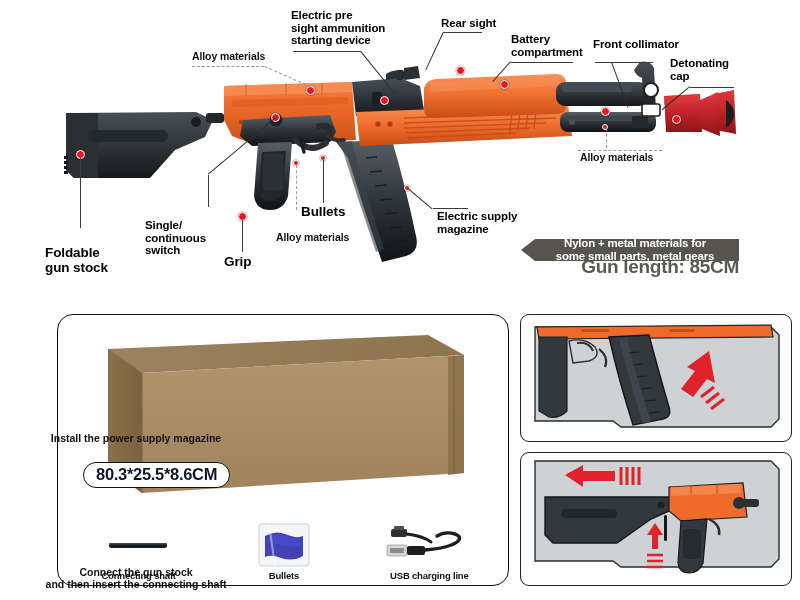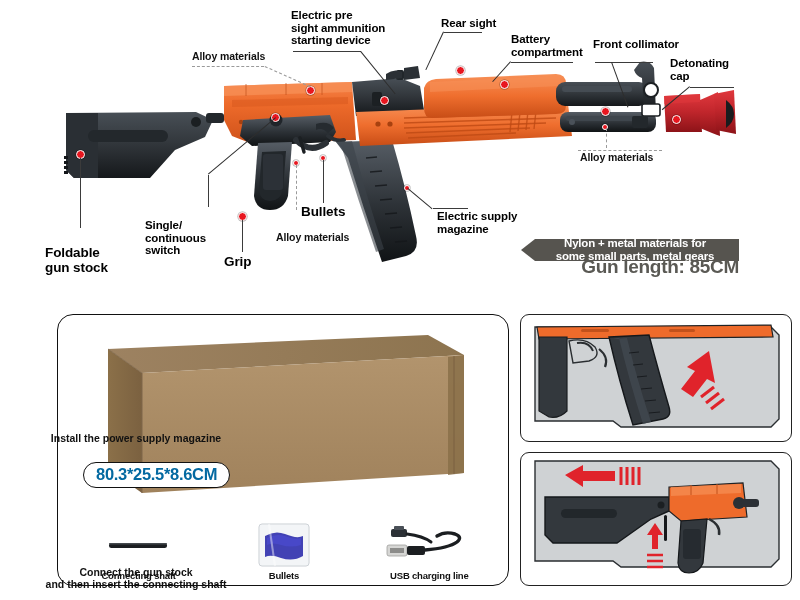--- a/index.html
+++ b/index.html
@@ -137,21 +137,21 @@
   #dimension-badge {
     position: absolute;
     left: 25px;
     top: 147px;
     padding: 2px 12px 3px;
     border: 1.6px solid #111;
     border-radius: 14px;
     background: #ffffff;
     font-size: 16.5px;
     font-weight: bold;
-    color: #0369a1;
+    color: #0f172a;
     letter-spacing: -0.3px;
     z-index: 5;
   }
 
   #accessories {
     position: absolute;
     left: 8px;
     top: 198px;
     width: 436px;
     height: 68px;

